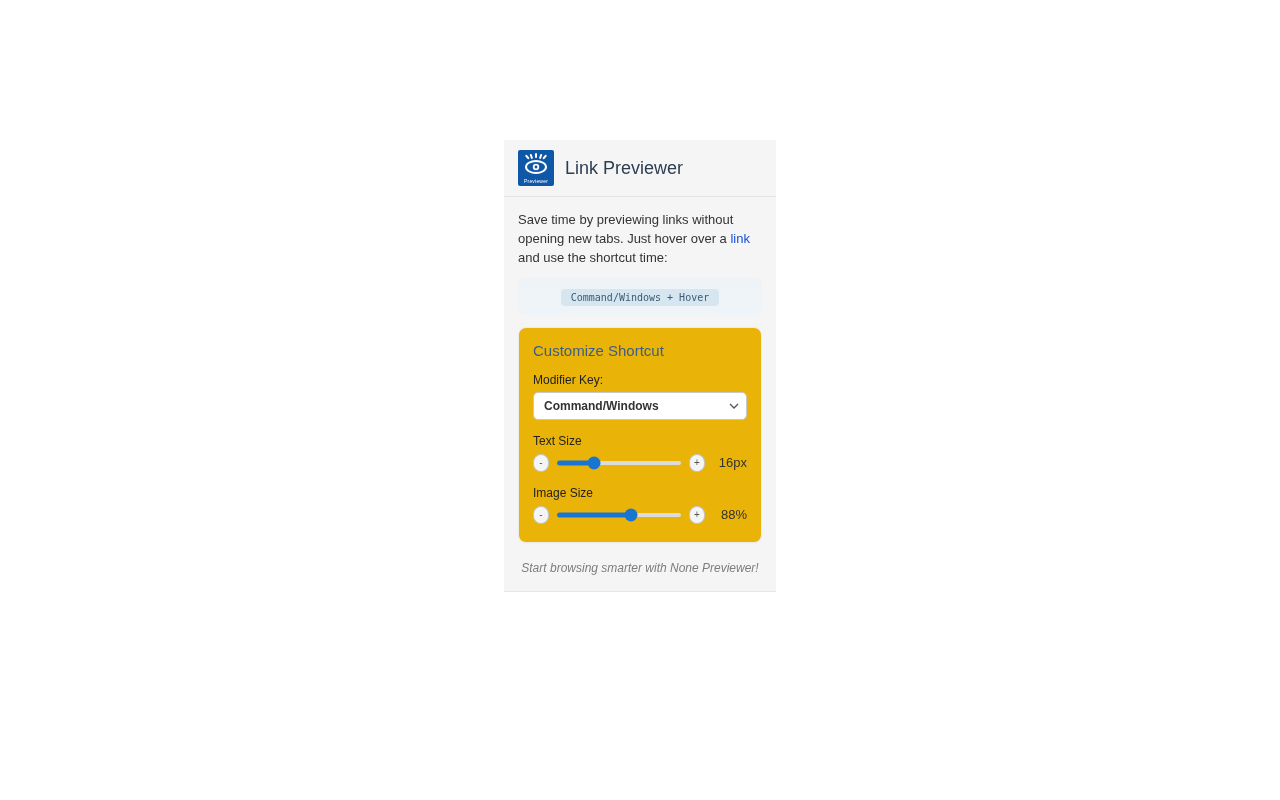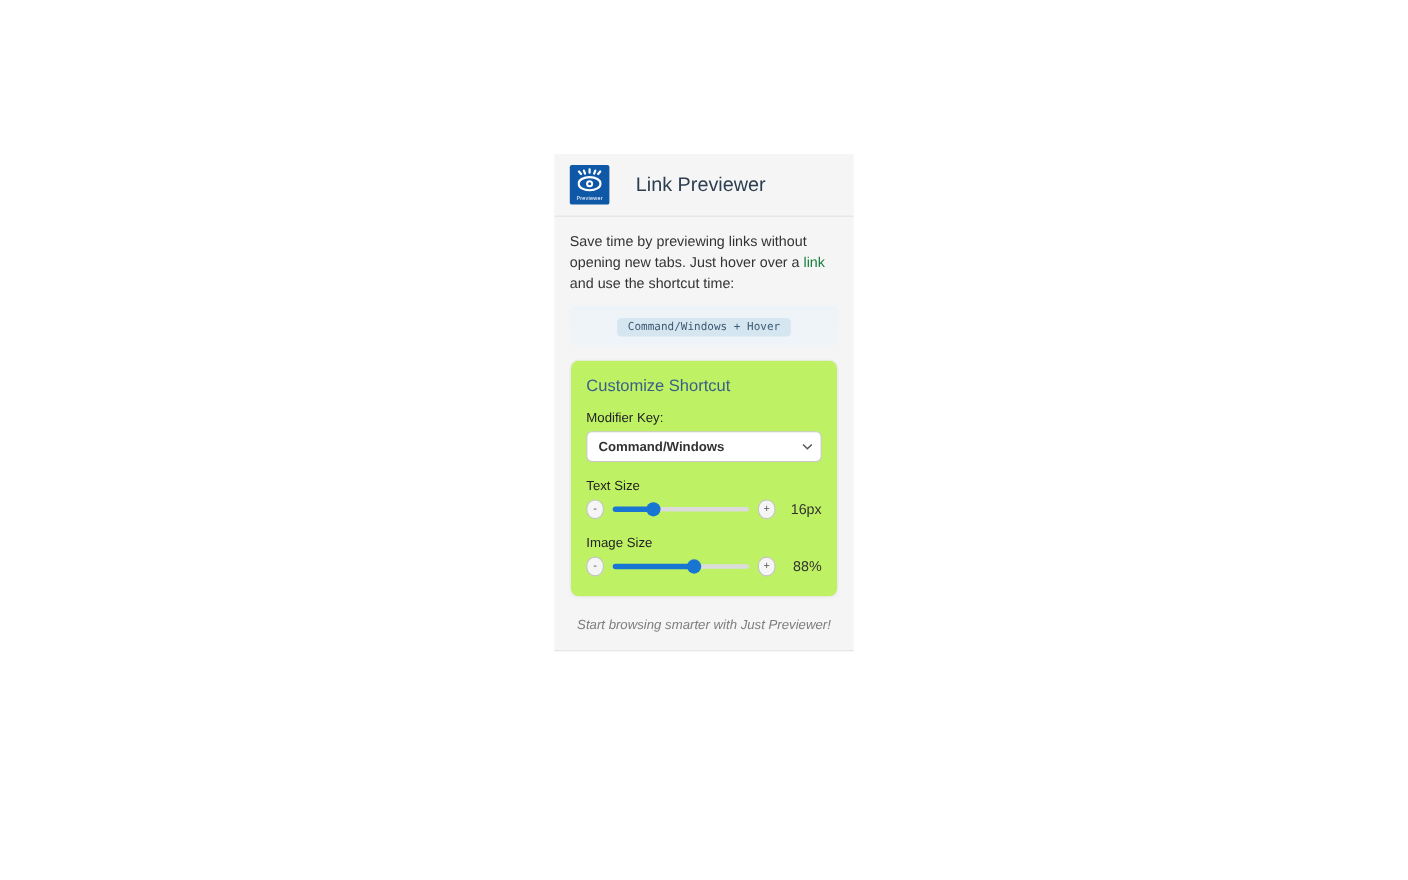--- a/index.html
+++ b/index.html
@@ -62,51 +62,51 @@
     .logo-text {
       font-size: 5px;
       color: #fff;
       text-align: center;
       line-height: 1;
       letter-spacing: 0.2px;
     }
     .app-title {
       font-size: 18px;
       color: #2c3e50;
-      margin-left: 24px;
+      margin-left: 11px;
       font-weight: 400;
     }
     .description {
       padding: 14px 14px 10px 14px;
       font-size: 13px;
       color: #333;
       line-height: 1.45;
     }
     .description .link-word {
-      color: #15803d;
+      color: #1d4ed8;
     }
     .shortcut-bar {
       margin: 0 14px 12px 14px;
       background: linear-gradient(#edf3f7,#eef4f8);
       border-radius: 6px;
       padding: 9px 0;
       text-align: center;
     }
     .shortcut-pill {
       display: inline-block;
       background: #d6e6f0;
       color: #3c5a73;
       font-family: ui-monospace, SFMono-Regular, Menlo, Consolas, monospace;
       font-size: 10px;
       padding: 3px 10px;
       border-radius: 4px;
     }
     .card {
       margin: 0 14px 14px 14px;
-      background: #bef264;
+      background: #eab308;
       border: 1px solid #ececec;
       border-radius: 8px;
       padding: 14px 14px 18px 14px;
       box-shadow: 0 1px 2px rgba(0,0,0,0.02);
     }
     .card-title {
       color: #3b5e88;
       font-size: 15px;
       font-weight: 400;
       margin-bottom: 14px;
@@ -279,14 +279,14 @@
           <div class="slider-track"></div>
           <div class="slider-fill" style="width:60%"></div>
           <div class="slider-thumb" style="left:60%"></div>
         </div>
         <button class="step-btn">+</button>
         <span class="slider-value">88%</span>
       </div>
     </div>
   </div>
 
-  <div class="footer">Start browsing smarter with Just Previewer!</div>
+  <div class="footer">Start browsing smarter with None Previewer!</div>
 </div>
 
 </body></html>

